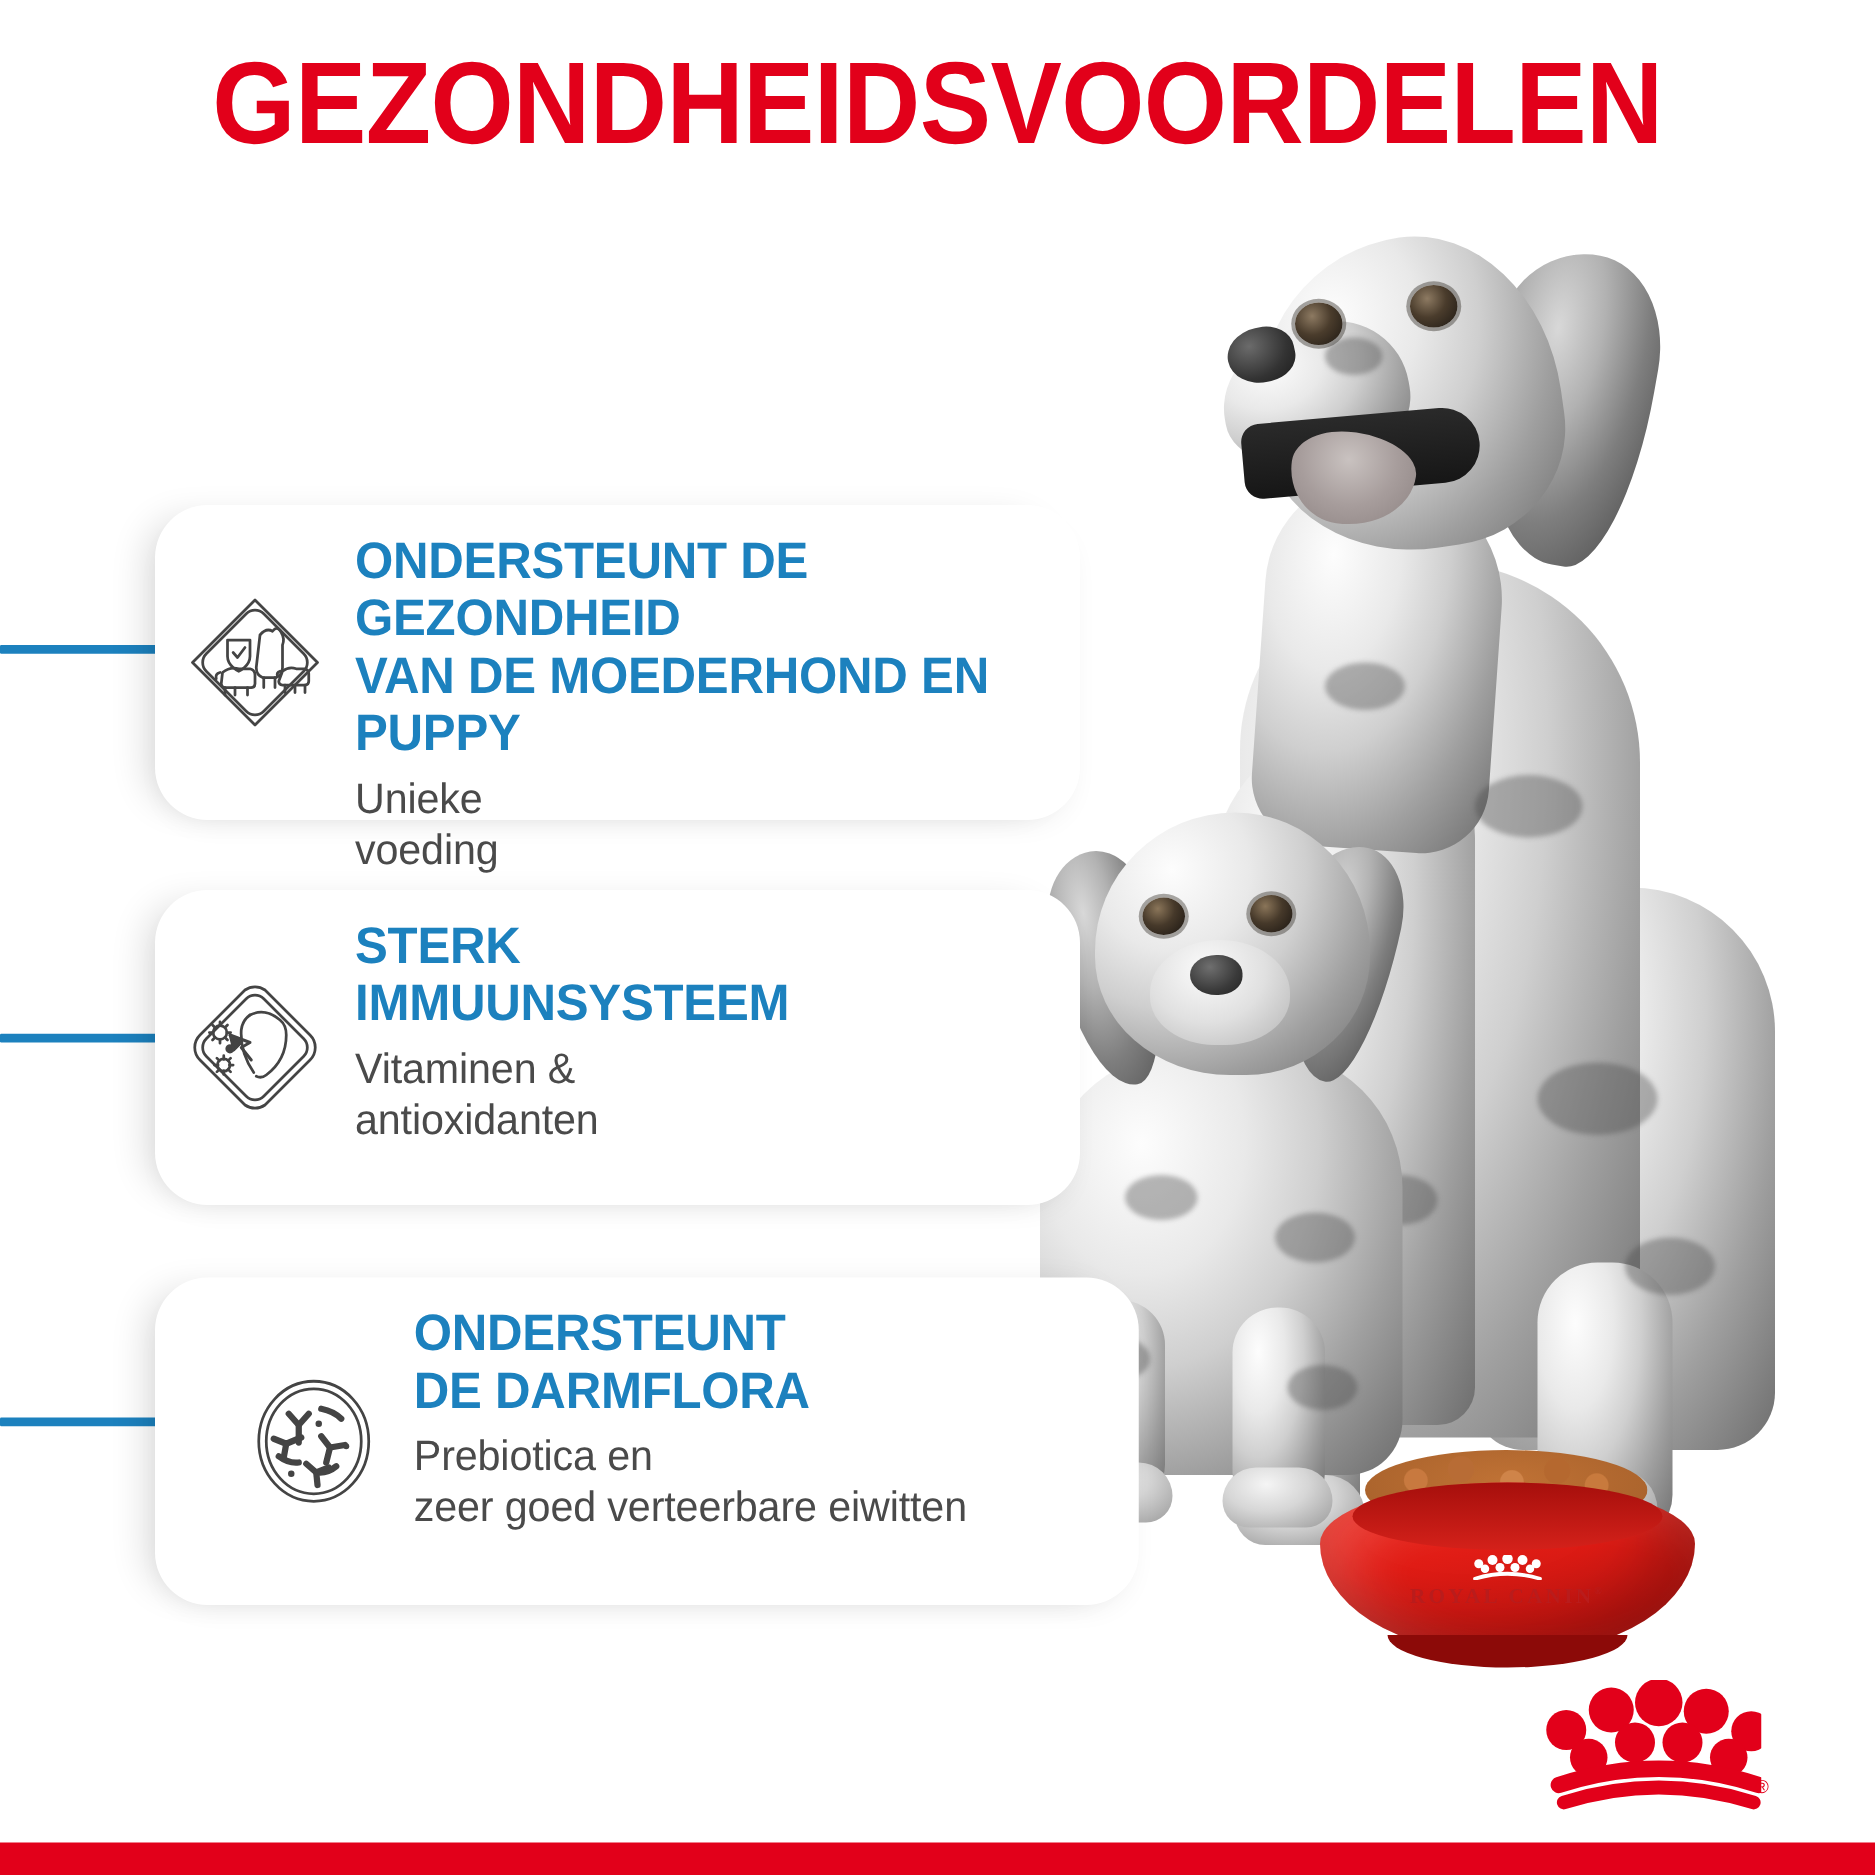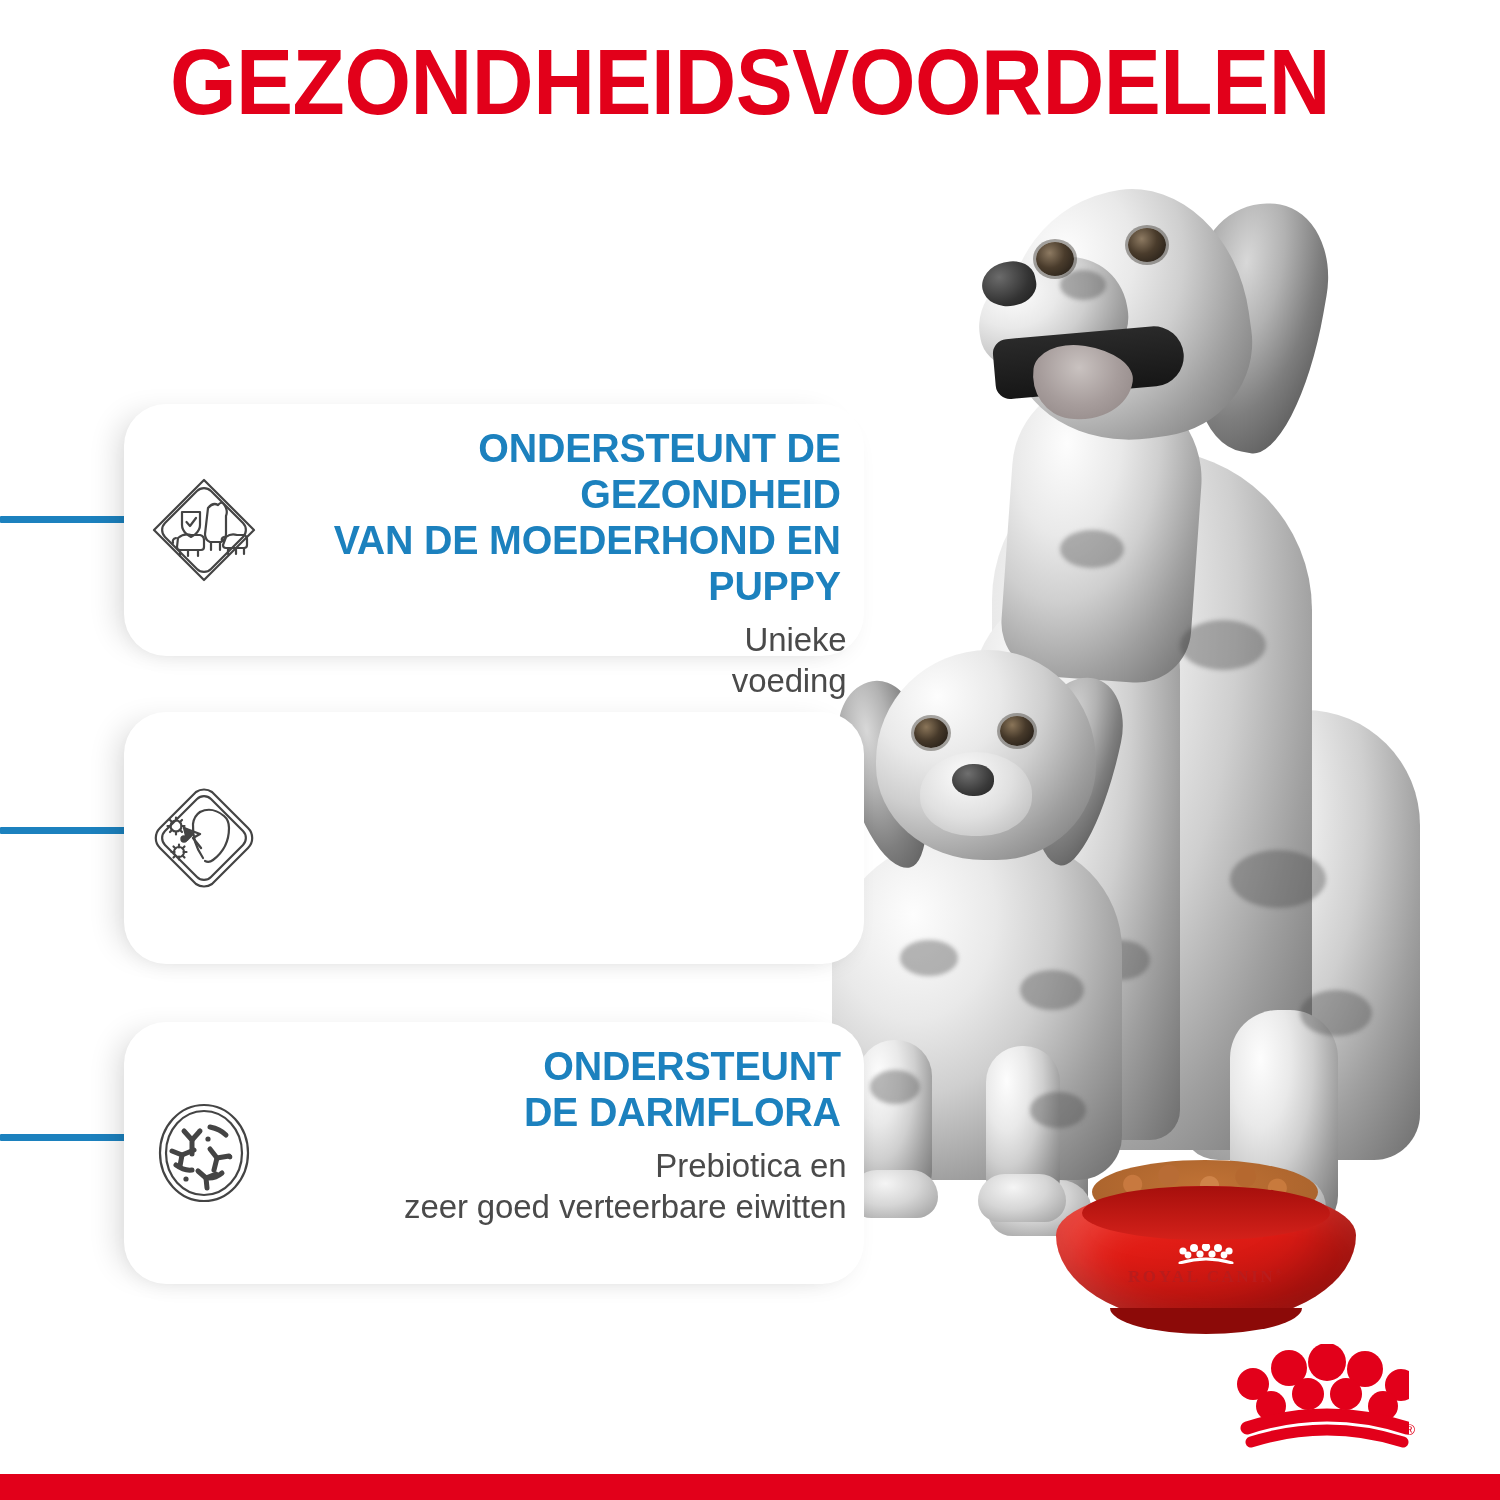--- a/index.html
+++ b/index.html
@@ -290,28 +290,27 @@
     position: absolute;
     left: 124px;
     width: 740px;
     background: #ffffff;
     border-radius: 42px;
     box-shadow: -18px 0 30px -12px rgba(0,0,0,.14),
                  0 10px 26px -14px rgba(0,0,0,.12);
   }
   .benefit-card.b1 { top: 404px; height: 252px; }
   .benefit-card.b2 { top: 712px; height: 252px; }
-  .benefit-card.b3 { top: 1022px; height: 262px; }
+  .benefit-card.b3 { top: 1022px; height: 262px; padding-left: 47px; }
 
   .card-inner {
     display: flex;
     align-items: flex-start;
     height: 100%;
     padding: 0;
-    text-align: right;
   }
   .card-icon {
     flex: 0 0 auto;
     width: 160px;
     display: flex;
     align-items: center;
     justify-content: center;
     height: 100%;
   }
   .card-copy {
@@ -507,20 +506,26 @@
           <path d="M36 46 l16 6 l-7 4 l8 10" stroke-width="2.4"></path>
           <path d="M36 46 l3 12 l6 -6 z" fill="#444"></path>
 
           <circle cx="28" cy="44" r="5.5"></circle>
           <path d="M28 35.5 v3 M28 49.5 v3 M19.5 44 h3 M33.5 44 h3 M22 38 l2 2 M32 48 l2 2 M34 38 l-2 2 M24 48 l-2 2"></path>
           <circle cx="31" cy="70" r="5"></circle>
           <path d="M31 62.5 v3 M31 74.5 v3 M23.5 70 h3 M35.5 70 h3 M25.5 64.5 l2 2 M34.5 73.5 l2 2 M36.5 64.5 l-2 2 M27.5 73.5 l-2 2"></path>
           <circle cx="36" cy="57" r="2.6" fill="#444"></circle>
         </svg>
       </div>
+      <div class="card-copy">
+        <div class="card-heading">STERK
+IMMUUNSYSTEEM</div>
+        <div class="card-sub">Vitaminen &amp;
+antioxidanten</div>
+      </div>
     </div>
   </div>
 
   <div class="benefit-card b3">
     <div class="card-inner">
       <div class="card-icon">
         <svg width="112" height="112" viewBox="0 0 112 112" fill="none" stroke="#444" stroke-width="2.2" stroke-linecap="round" stroke-linejoin="round">
           <ellipse cx="56" cy="56" rx="44" ry="48"></ellipse>
           <ellipse cx="56" cy="56" rx="38" ry="42"></ellipse>
 

